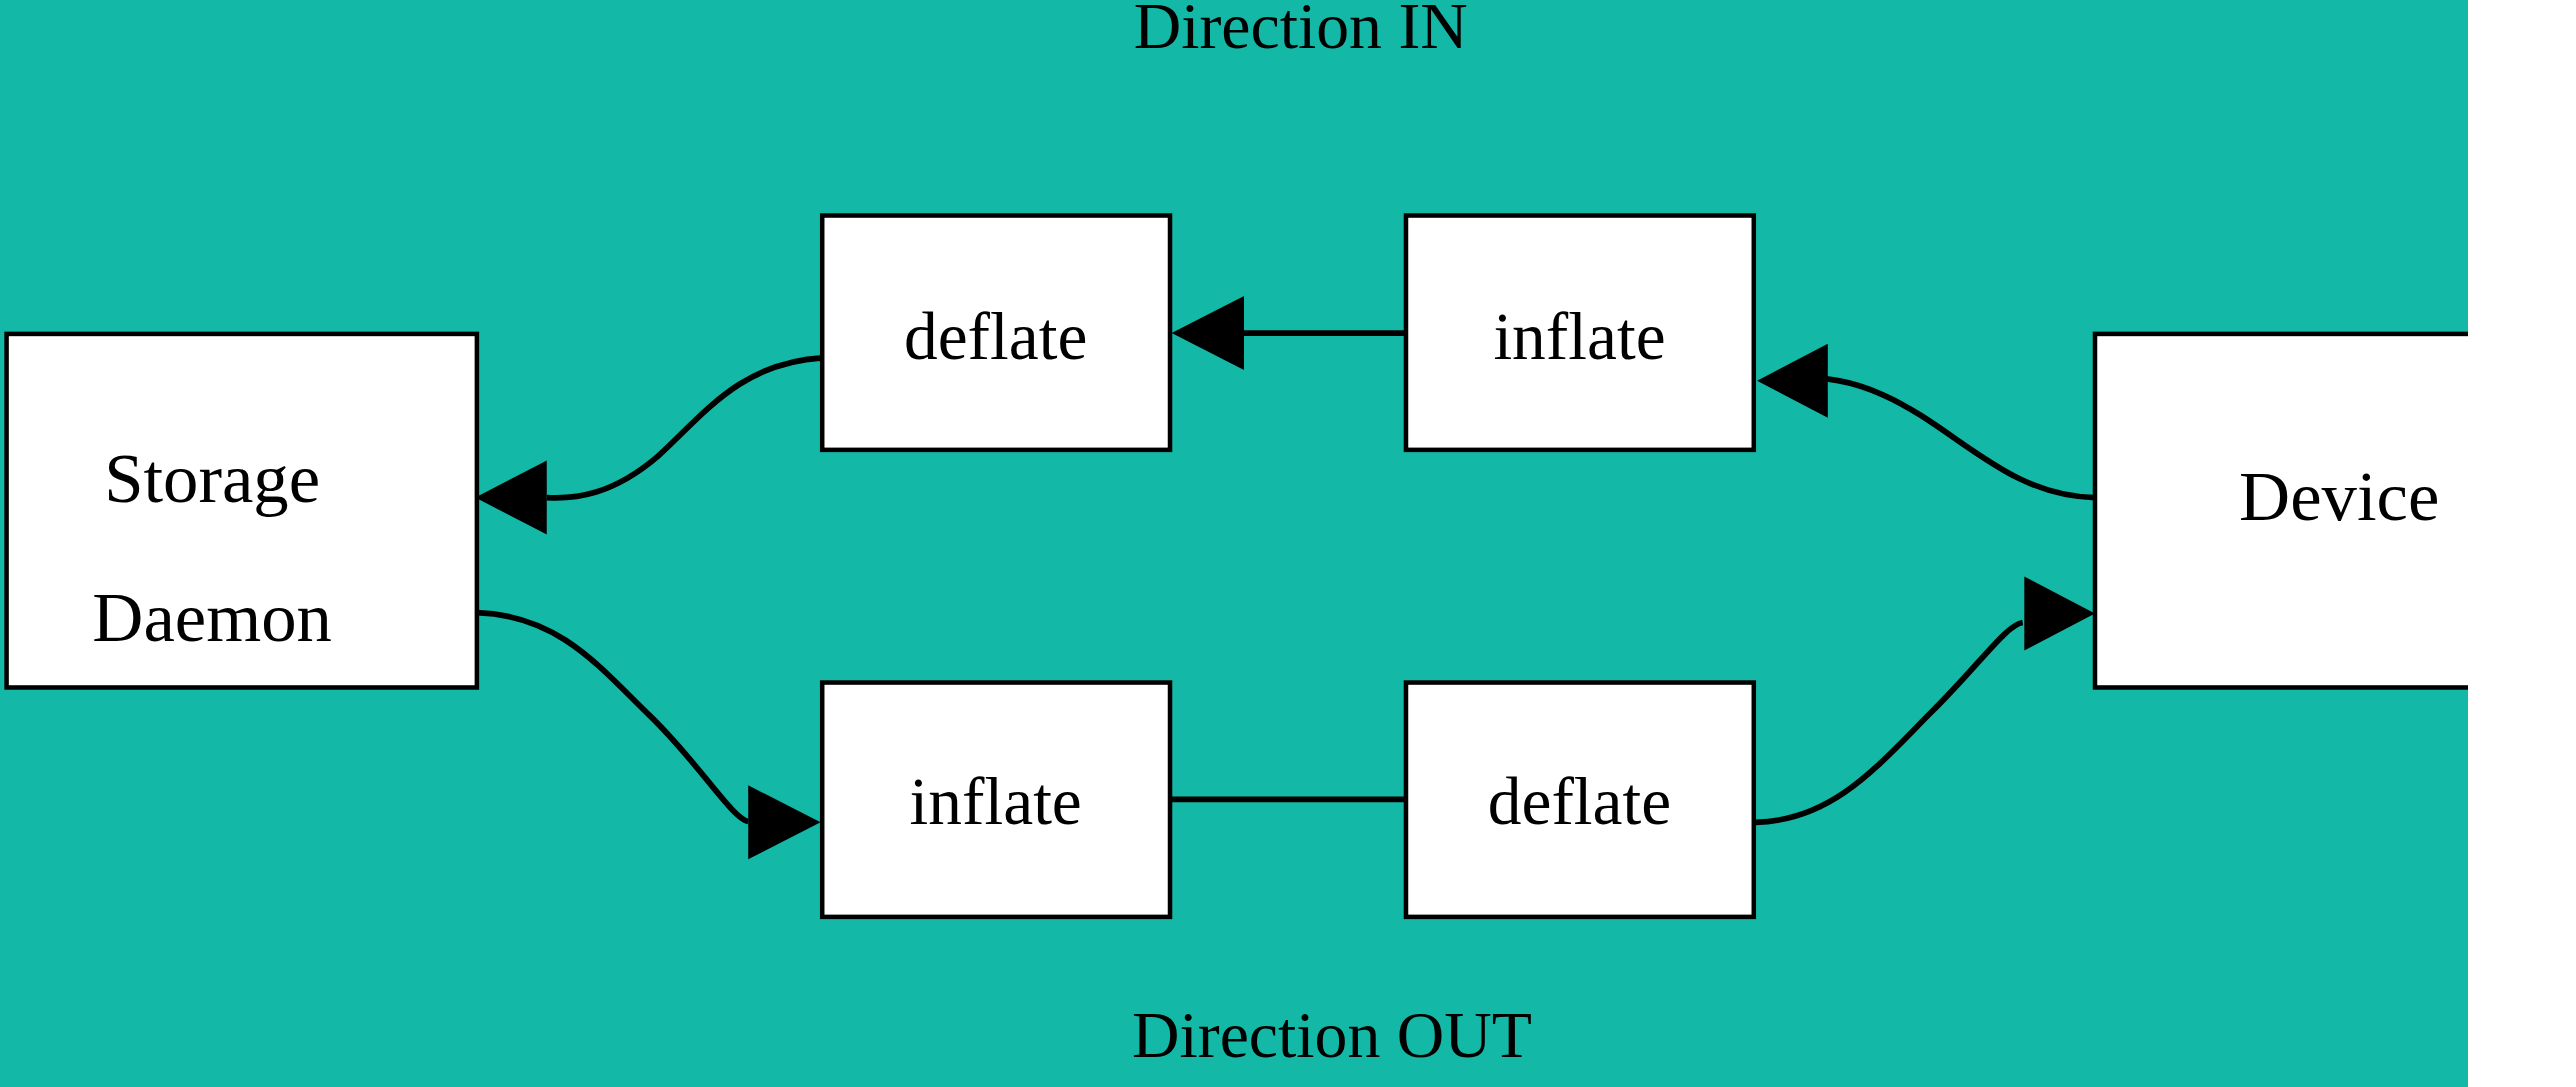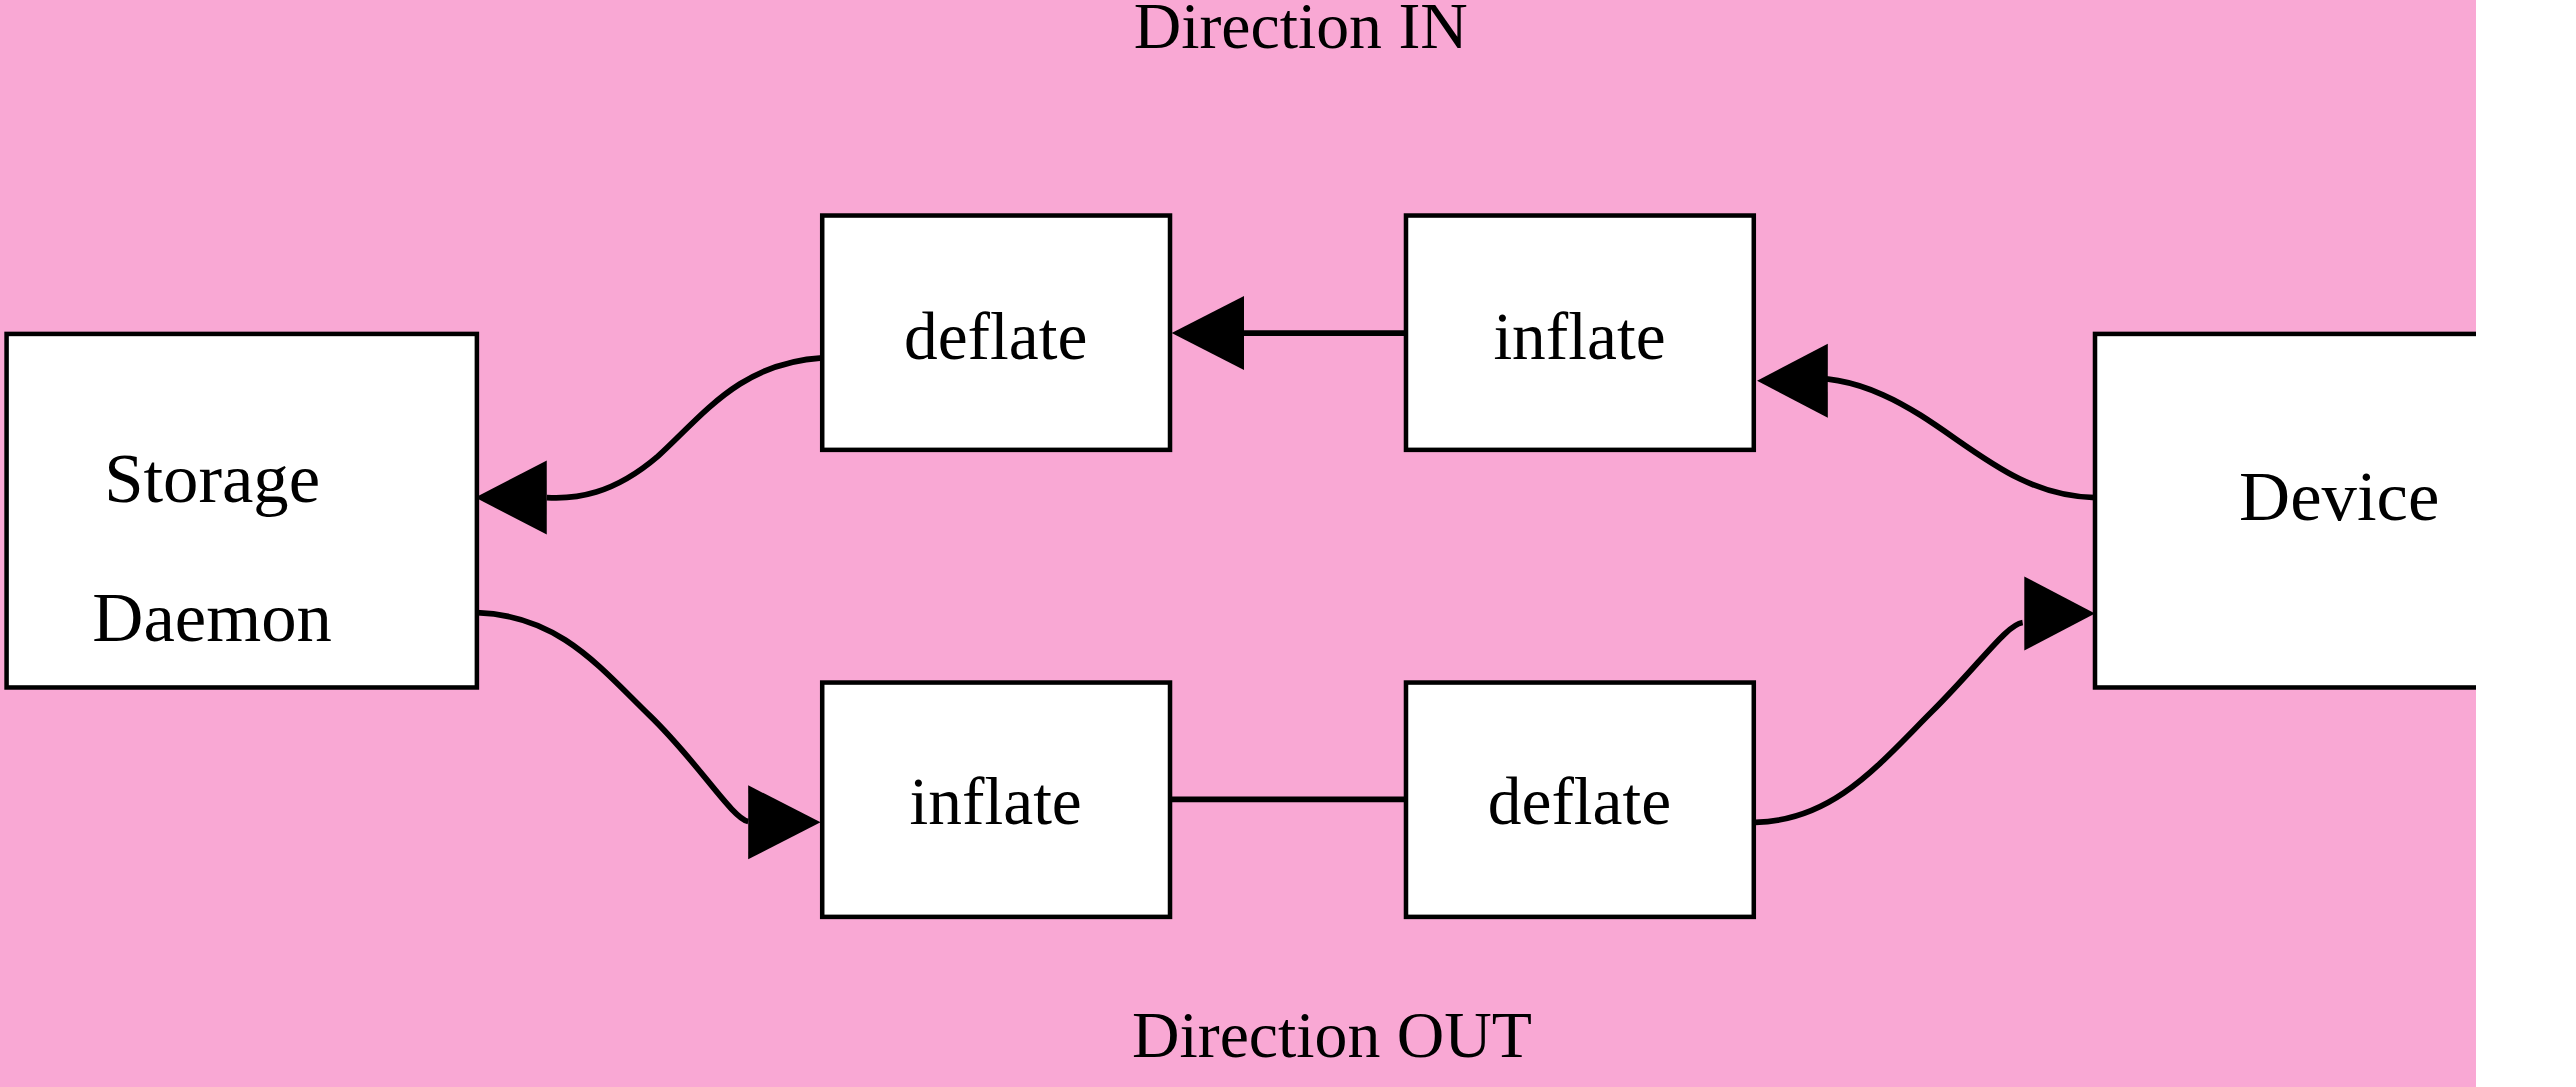--- a/index.html
+++ b/index.html
@@ -7,23 +7,22 @@
     padding: 0;
     background: #ffffff;
   }
   body {
     font-family: "Liberation Serif", "DejaVu Serif", serif;
   }
   #canvas {
     position: relative;
     width: 2468px;
     height: 1088px;
-    background: #f9a8d4;
+    background: #14b8a6;
     overflow: hidden;
-    padding-left: 8px;
   }
   #diagram-svg {
     position: absolute;
     inset: 0;
     width: 2576px;
     height: 1088px;
     display: block;
   }
   .node-box {
     fill: #ffffff;

